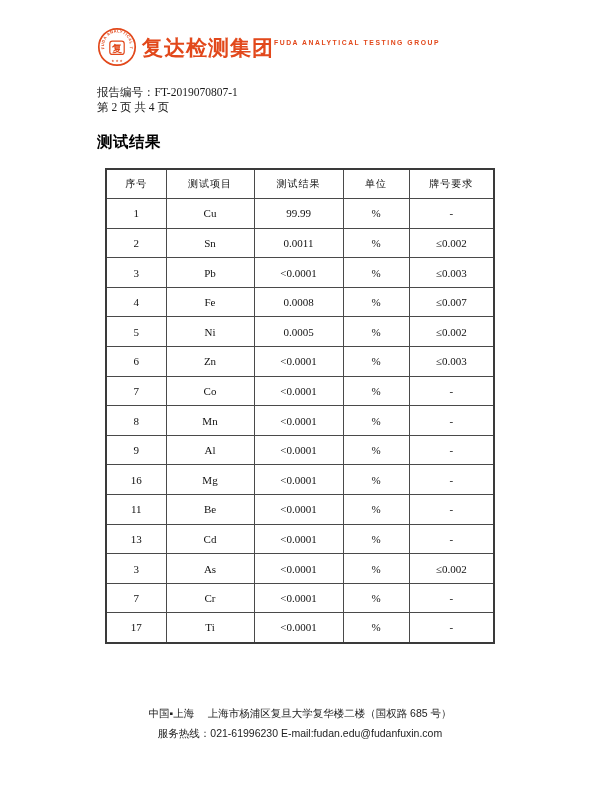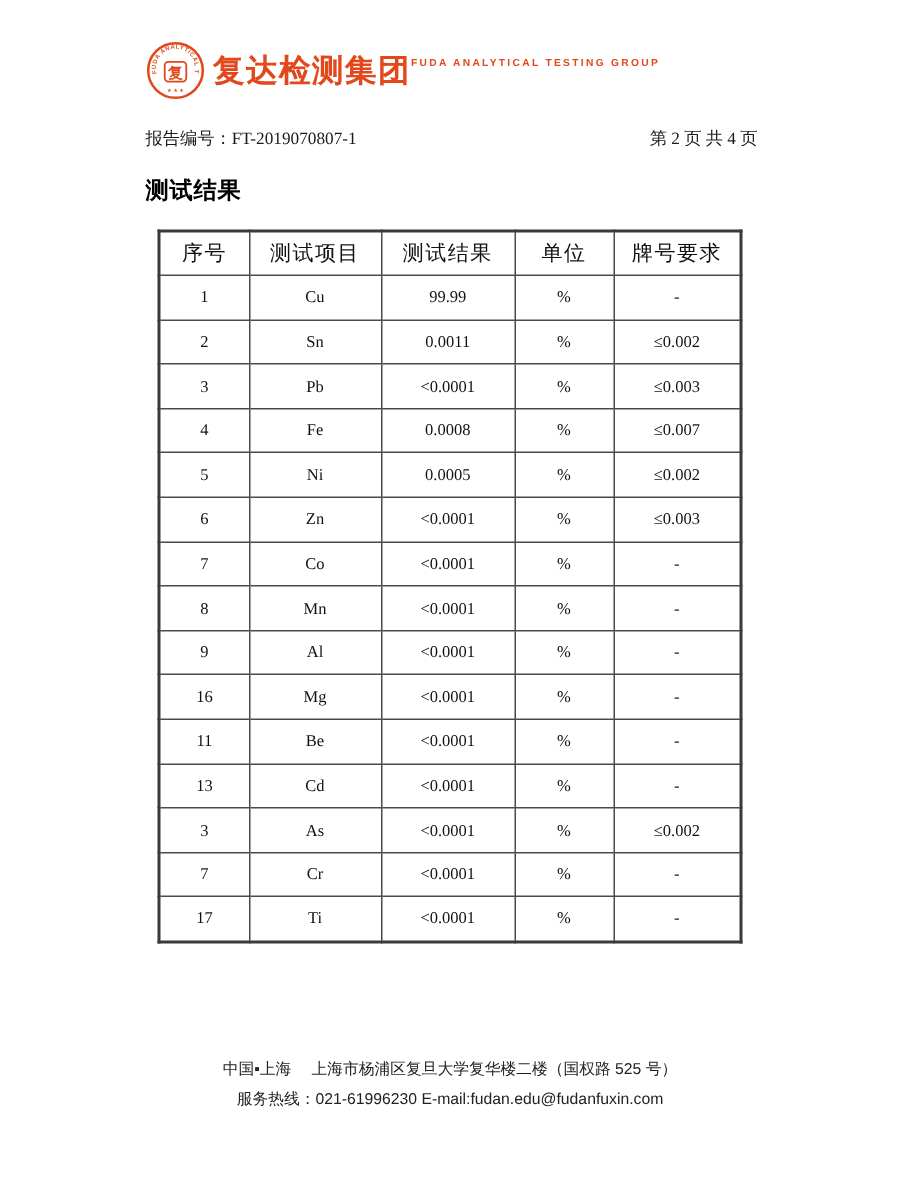--- a/index.html
+++ b/index.html
@@ -23,24 +23,24 @@
     font-size: 21px; font-weight: bold; color: #e2481b;
     letter-spacing: 1px; font-family: "Liberation Sans", sans-serif;
   }
   .brand-en {
     font-size: 6.8px; font-weight: bold; color: #e2481b;
     letter-spacing: 1.55px; margin-top: 3px; white-space: nowrap;
   }
 
   
   .report-line {
-    display: flex; justify-content: space-between; align-items: baseline;
+    display: flex; justify-content: flex-start; align-items: baseline;
     margin-top: 16px;
     font-family: "Liberation Serif", serif;
-    font-size: 11.5px; color: #1a1a1a;
+    font-size: 11.5px; color: #1a1a1a; flex-direction: column;
   }
 
   
   .title {
     margin-top: 17px;
     font-size: 15.5px; font-weight: bold; color: #000;
     font-family: "Liberation Sans", sans-serif;
     letter-spacing: 0.5px;
   }
 
@@ -54,21 +54,21 @@
     font-size: 11px; color: #111;
   }
   table.results { border: 2px solid #3a3a3a; }
   table.results th, table.results td {
     border: 1px solid #4a4a4a;
     text-align: center; vertical-align: middle;
     height: 29.6px;
     font-weight: normal;
     padding: 0 2px;
   }
-  table.results thead th { font-size: 14px; letter-spacing: 1px; }
+  table.results thead th { font-size: 10px; letter-spacing: 1px; }
 
   
   .footer {
     position: absolute; left: 0; right: 0; top: 703px;
     text-align: center;
     font-size: 10.5px; color: #222;
     line-height: 20px;
     font-family: "Liberation Sans", sans-serif;
   }
 </style>
@@ -224,18 +224,18 @@
             <td>17</td>
             <td>Ti</td>
             <td>&lt;0.0001</td>
             <td>%</td>
             <td>-</td>
           </tr>
         </tbody>
     </table>
 
     <div class="footer">
-      <div>中国▪上海　 上海市杨浦区复旦大学复华楼二楼（国权路 525 号）</div>
+      <div>中国▪上海　 上海市杨浦区复旦大学复华楼二楼（国权路 685 号）</div>
       <div>服务热线：021-61996230 E-mail:fudan.edu@fudanfuxin.com</div>
     </div>
 
   </div>
 </div>
 
 </body></html>

